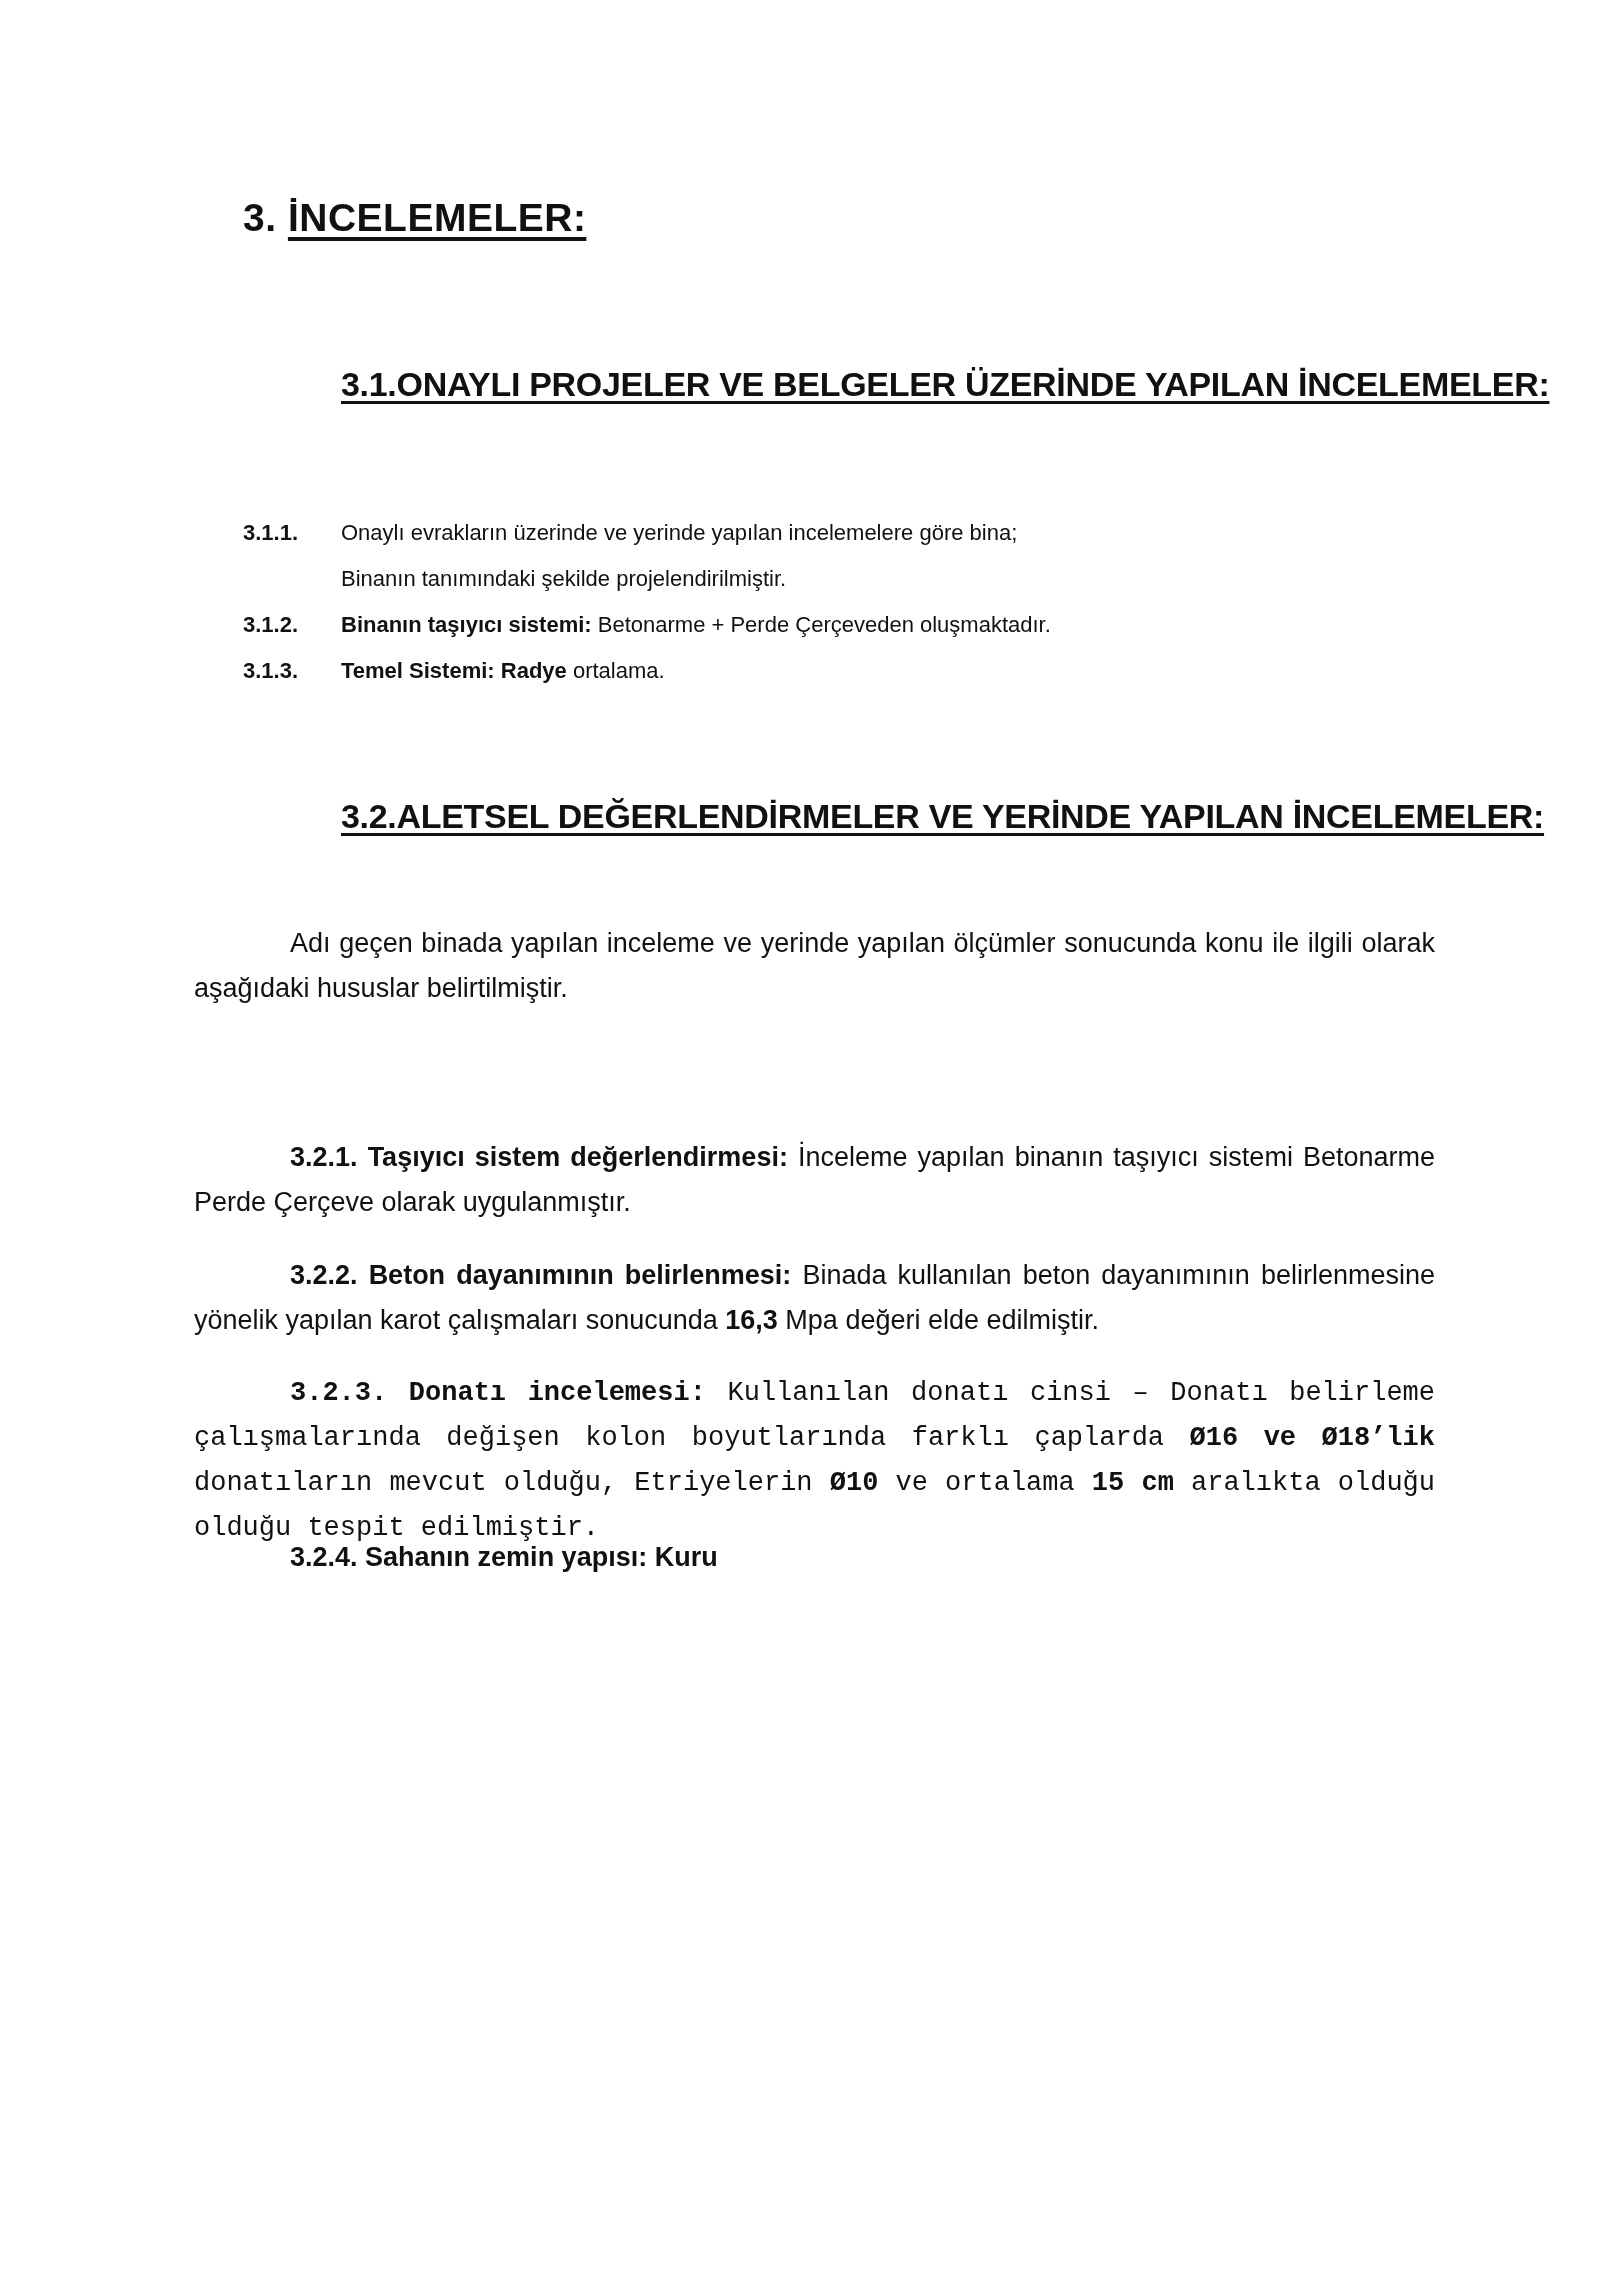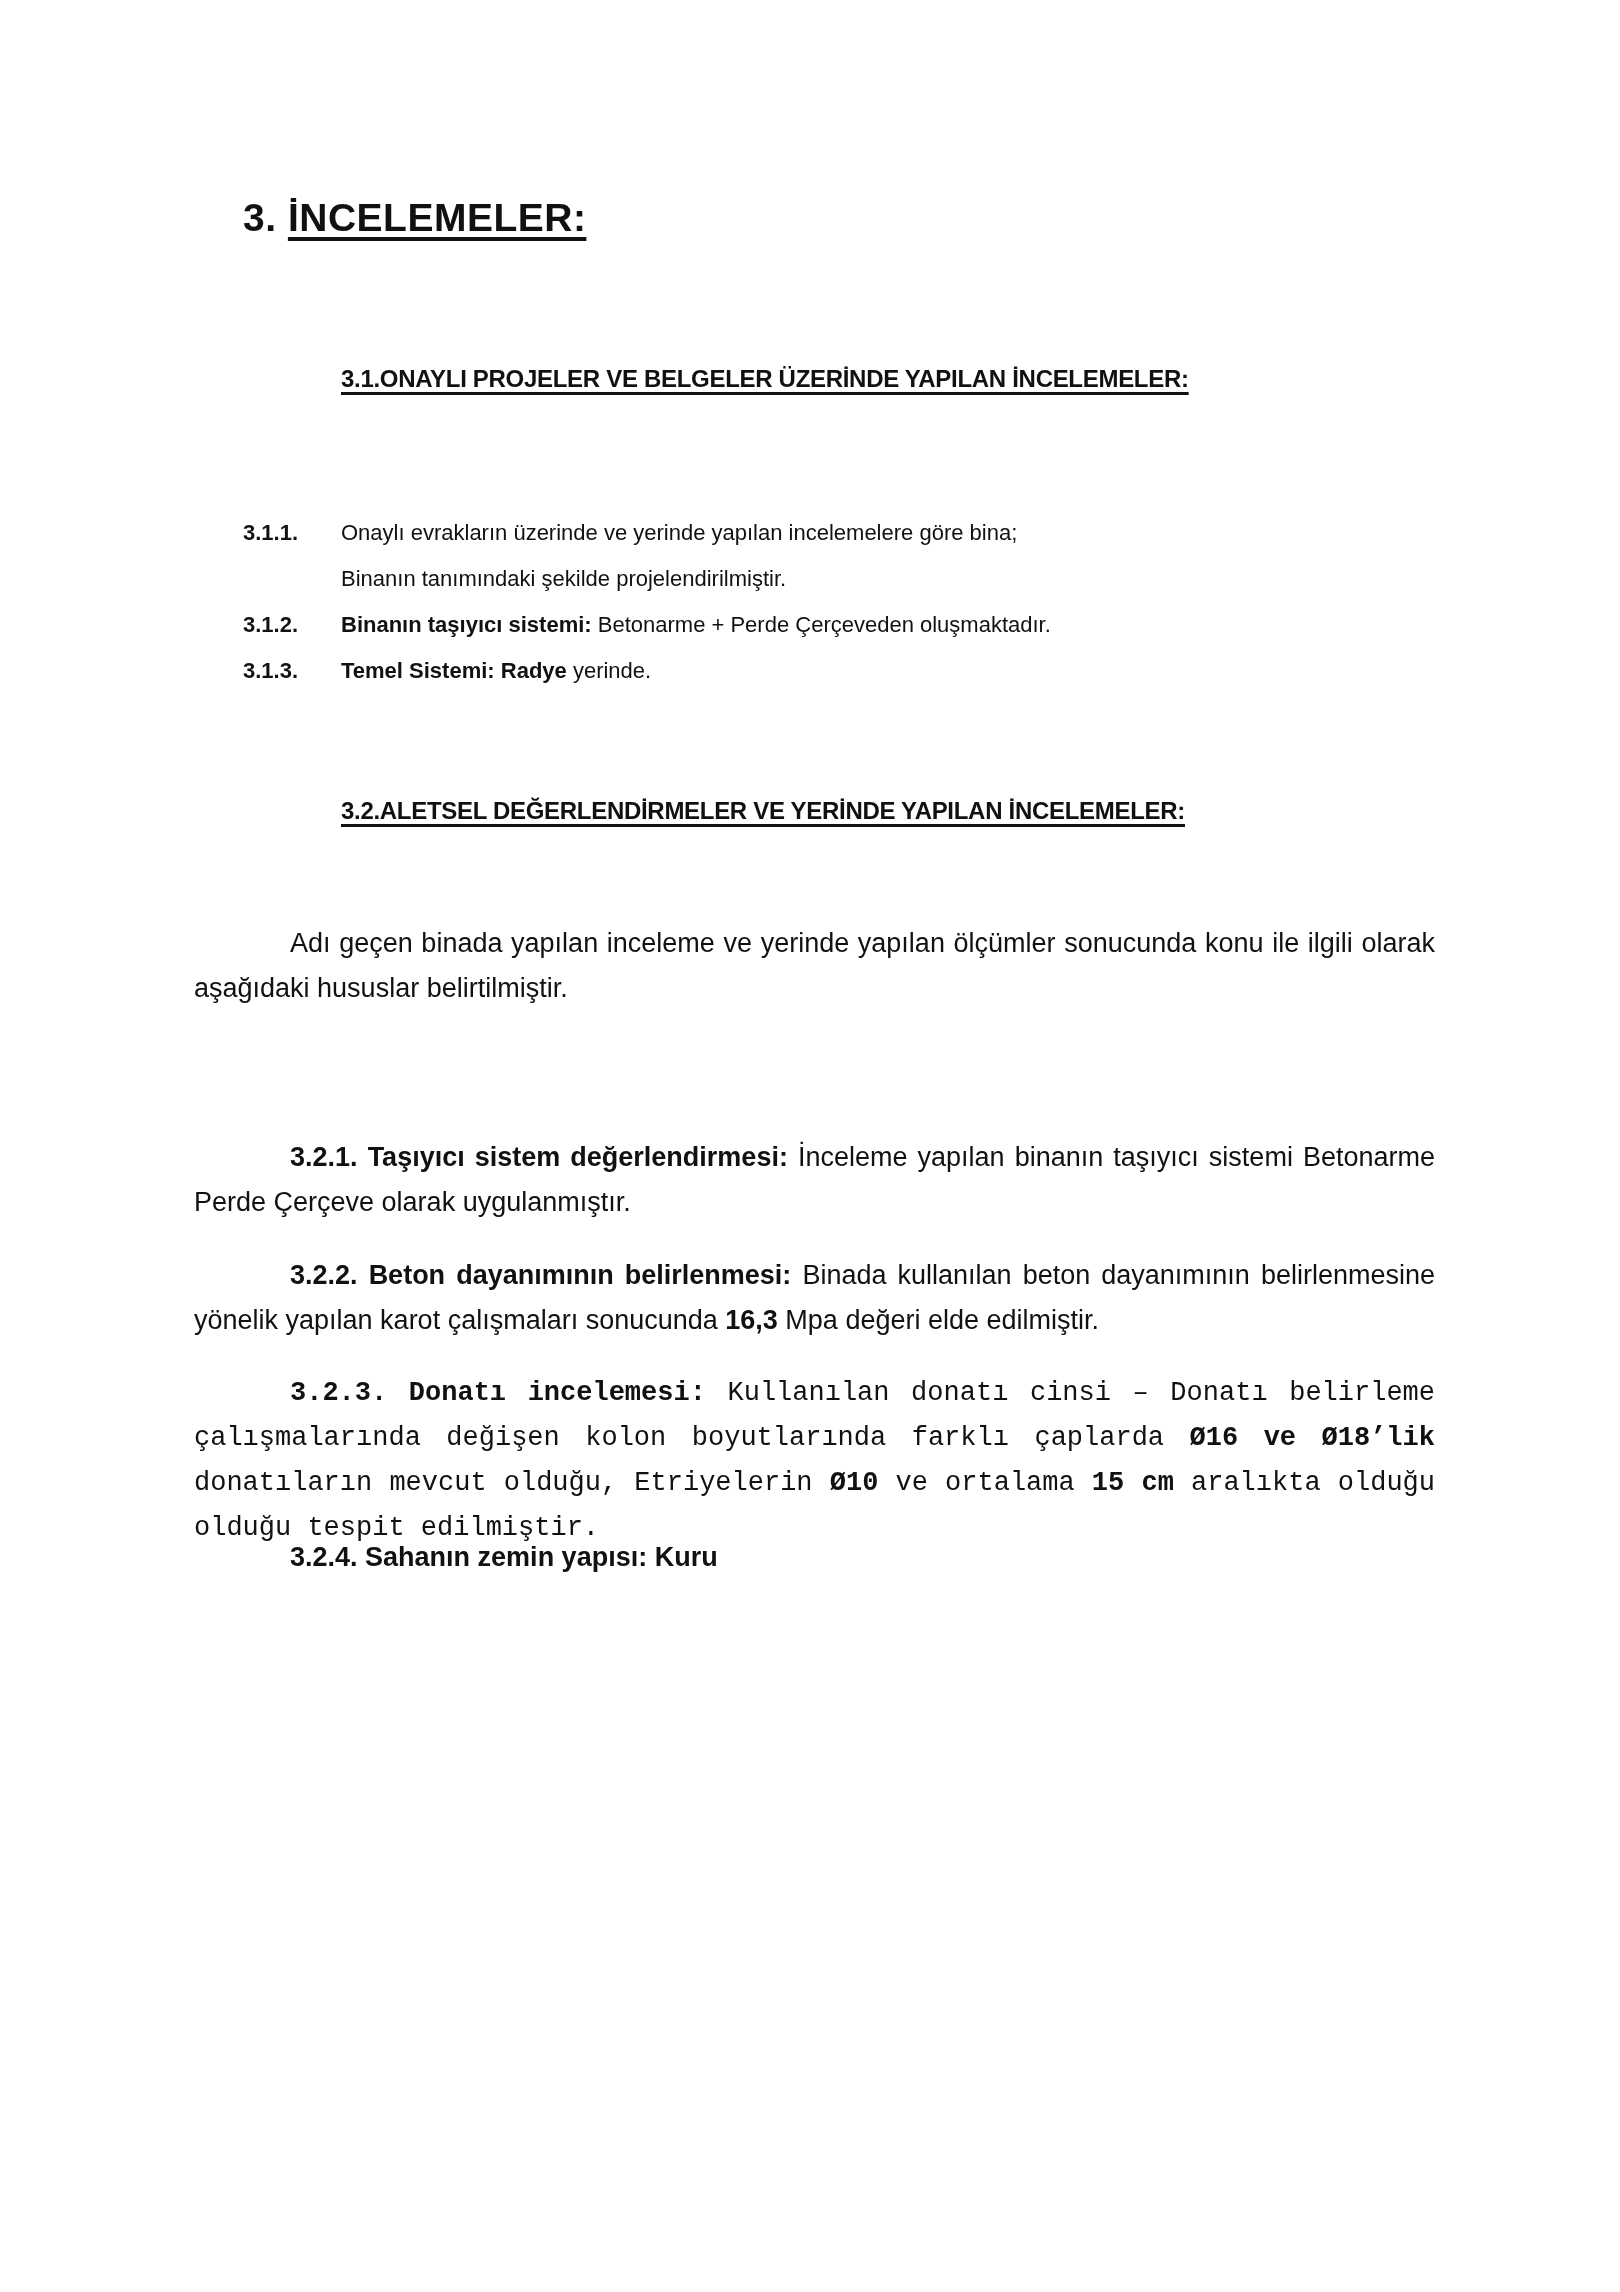--- a/index.html
+++ b/index.html
@@ -7,21 +7,21 @@
     width: 1620px; height: 2293px; position: relative; overflow: hidden;
     font-family: "Liberation Sans", sans-serif; color: #111111;
   }
   .page { position: absolute; left: 0; top: 0; width: 1620px; height: 2293px; background: #fff; padding-left: 32px; }
   .main-title {
     position: absolute; left: 243px; top: 196px;
     font-size: 39px; font-weight: bold; letter-spacing: 0.5px; white-space: nowrap;
   }
   .main-title .u { text-decoration: underline; text-decoration-thickness: 3.9px; text-underline-offset: 5.9px; }
   .sec-heading {
-    position: absolute; left: 341px; font-size: 24px; font-weight: bold; white-space: nowrap;
+    position: absolute; left: 341px; font-size: 34px; font-weight: bold; white-space: nowrap;
     text-decoration: underline; text-decoration-thickness: 2.9px; text-underline-offset: 4.9px;
     letter-spacing: -0.3px;
   }
   .num-list { position: absolute; left: 243px; top: 510px; font-size: 22px; line-height: 46px; }
   .num-row { display: flex; white-space: nowrap; }
   .num-row .num { width: 98px; font-weight: bold; flex: none; }
   .num-row .txt { flex: none; }
   b, .b { font-weight: bold; }
   .para {
     position: absolute; left: 194px; width: 1241px; font-size: 27px; line-height: 45px;
@@ -48,21 +48,21 @@
     <div class="num-row">
       <span class="num"></span>
       <span class="txt">Binanın tanımındaki şekilde projelendirilmiştir.</span>
     </div>
     <div class="num-row">
       <span class="num">3.1.2.</span>
       <span class="txt"><span class="b">Binanın taşıyıcı sistemi:</span><span> Betonarme + Perde Çerçeveden oluşmaktadır.</span></span>
     </div>
     <div class="num-row">
       <span class="num">3.1.3.</span>
-      <span class="txt"><span class="b">Temel Sistemi: Radye</span><span> yerinde.</span></span>
+      <span class="txt"><span class="b">Temel Sistemi: Radye</span><span> ortalama.</span></span>
     </div>
   </div>
 
   <div class="sec-heading" style="top:797px;">3.2.ALETSEL DEĞERLENDİRMELER VE YERİNDE YAPILAN İNCELEMELER:</div>
 
   <div class="para" style="top:921px;">Adı geçen binada yapılan inceleme ve yerinde yapılan ölçümler sonucunda konu ile ilgili olarak aşağıdaki hususlar belirtilmiştir.</div>
 
   <div class="para" style="top:1135px;"><b>3.2.1.</b> <b>Taşıyıcı sistem değerlendirmesi:</b><span> İnceleme yapılan binanın taşıyıcı sistemi Betonarme Perde Çerçeve olarak uygulanmıştır.</span></div>
 
   <div class="para" style="top:1253px;"><b>3.2.2.</b> <b>Beton dayanımının belirlenmesi:</b><span> Binada kullanılan beton dayanımının belirlenmesine yönelik yapılan karot çalışmaları sonucunda </span><b>16,3</b><span> Mpa değeri elde edilmiştir.</span></div>

